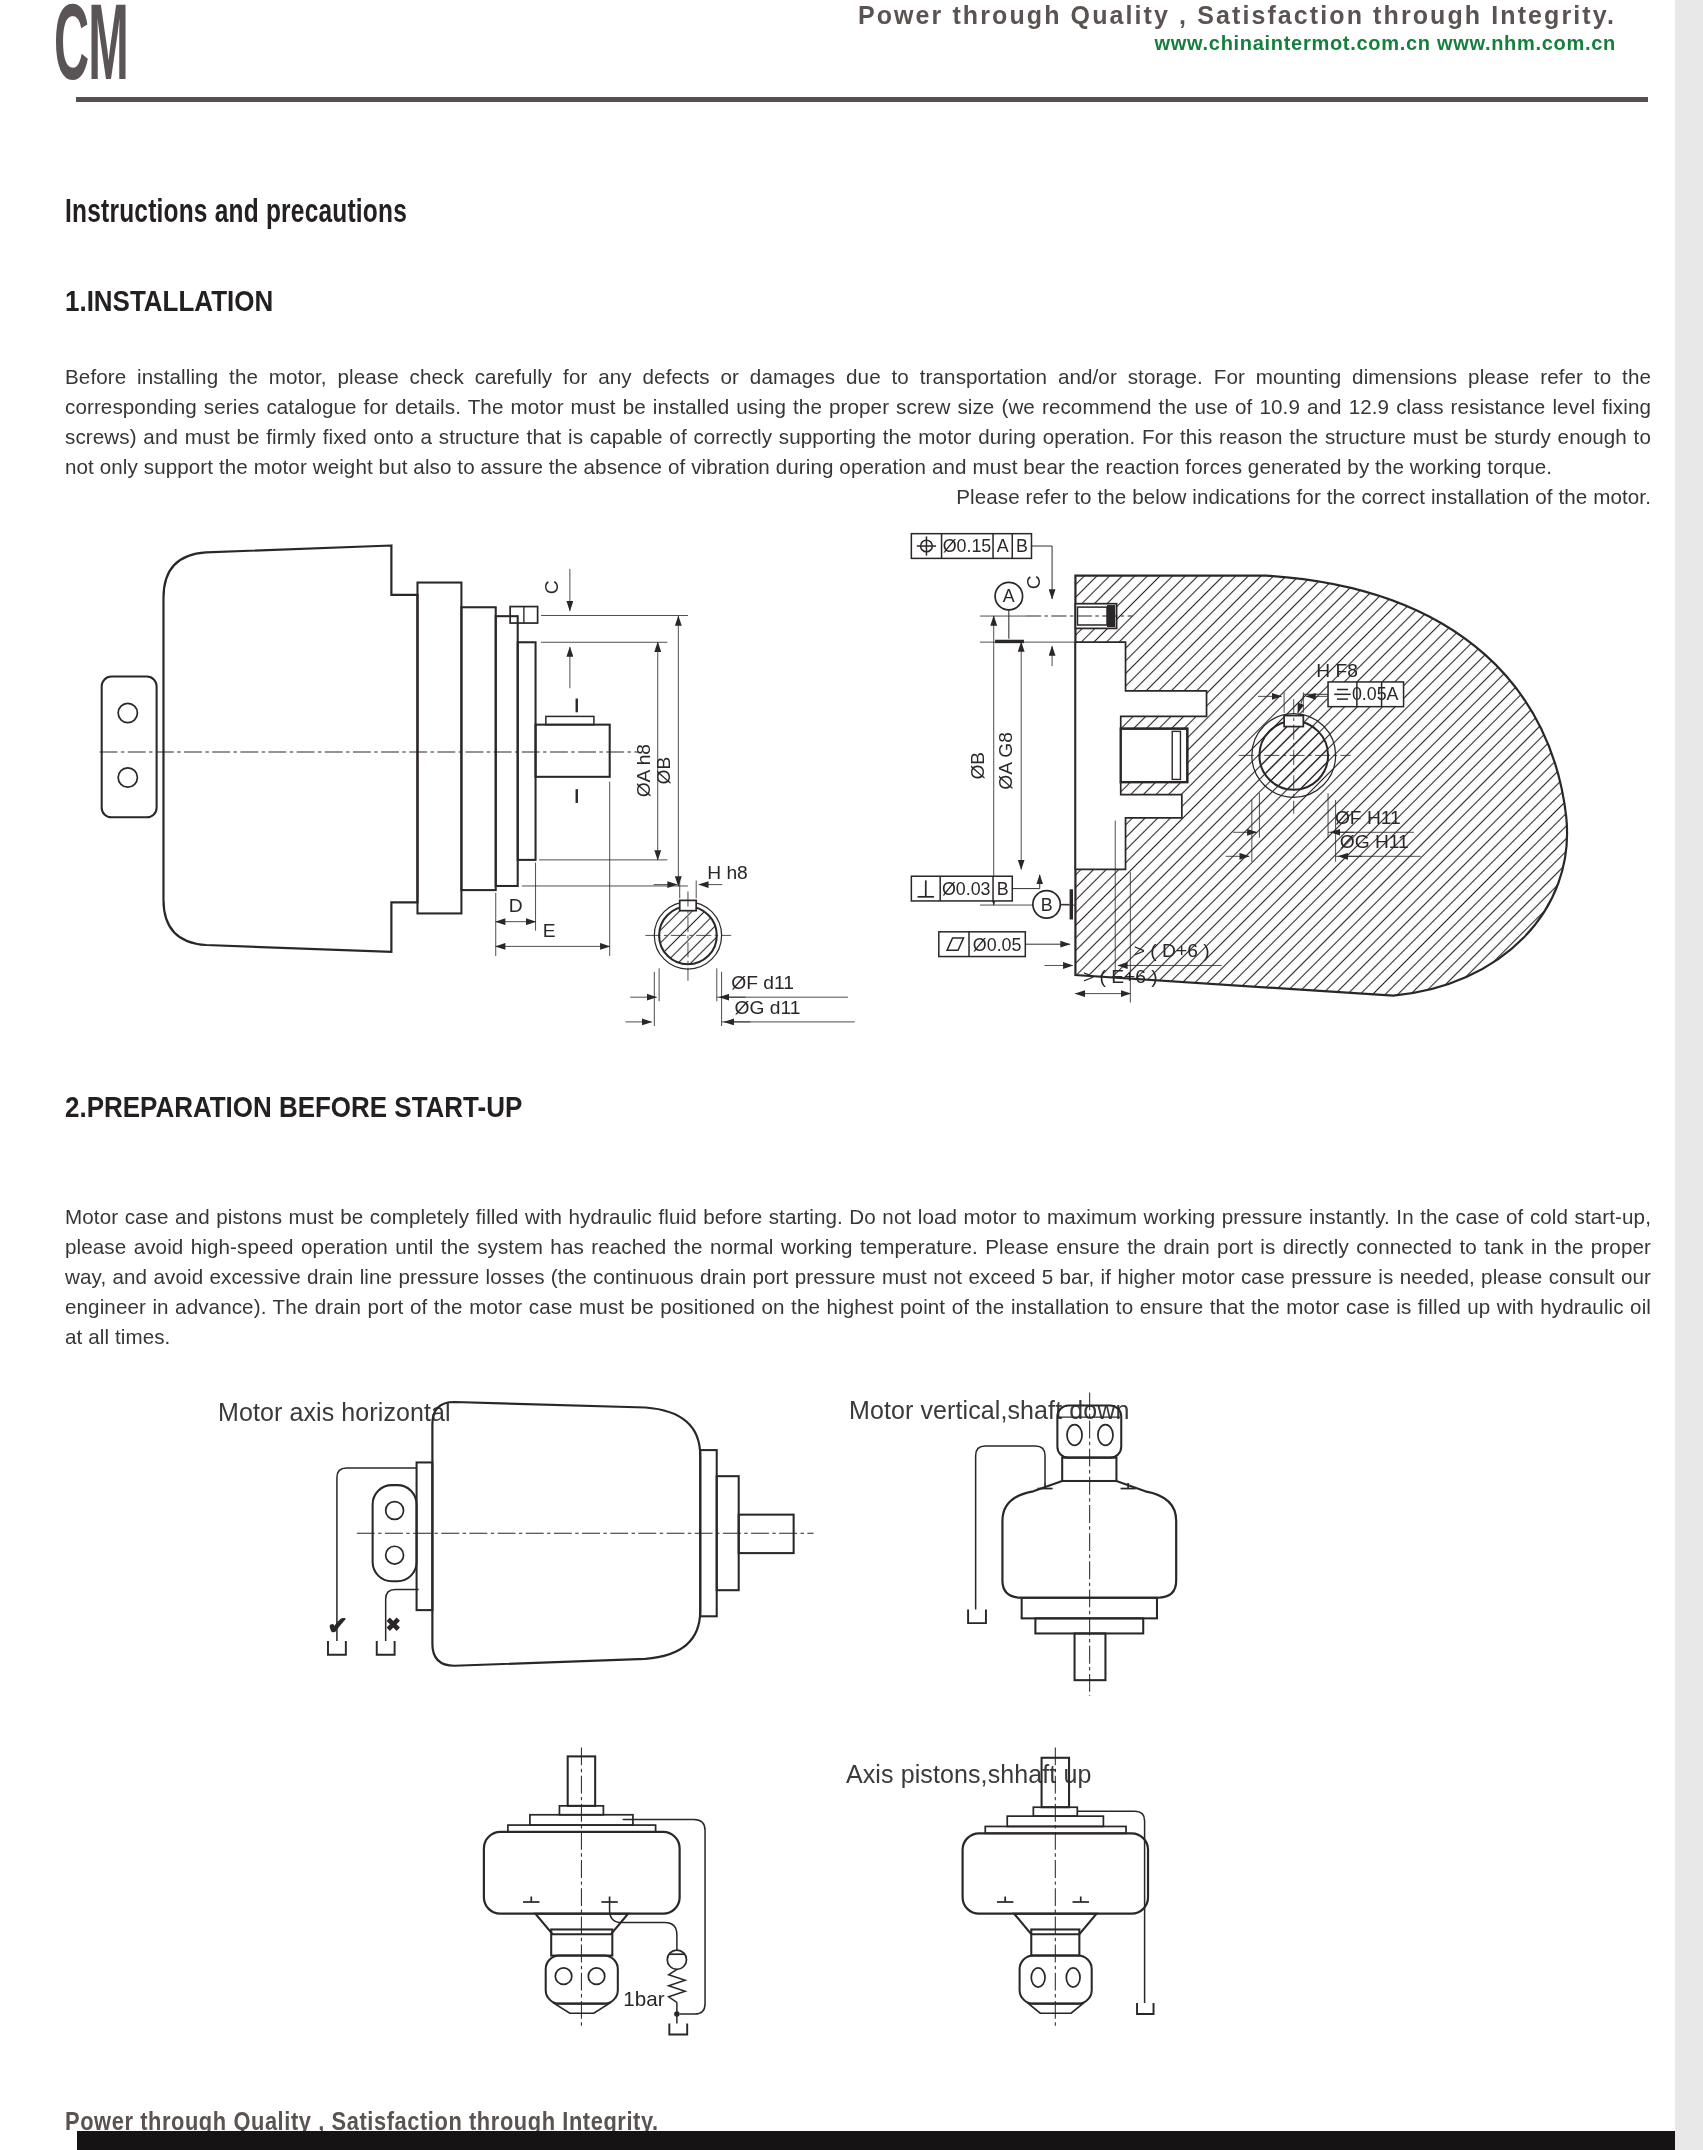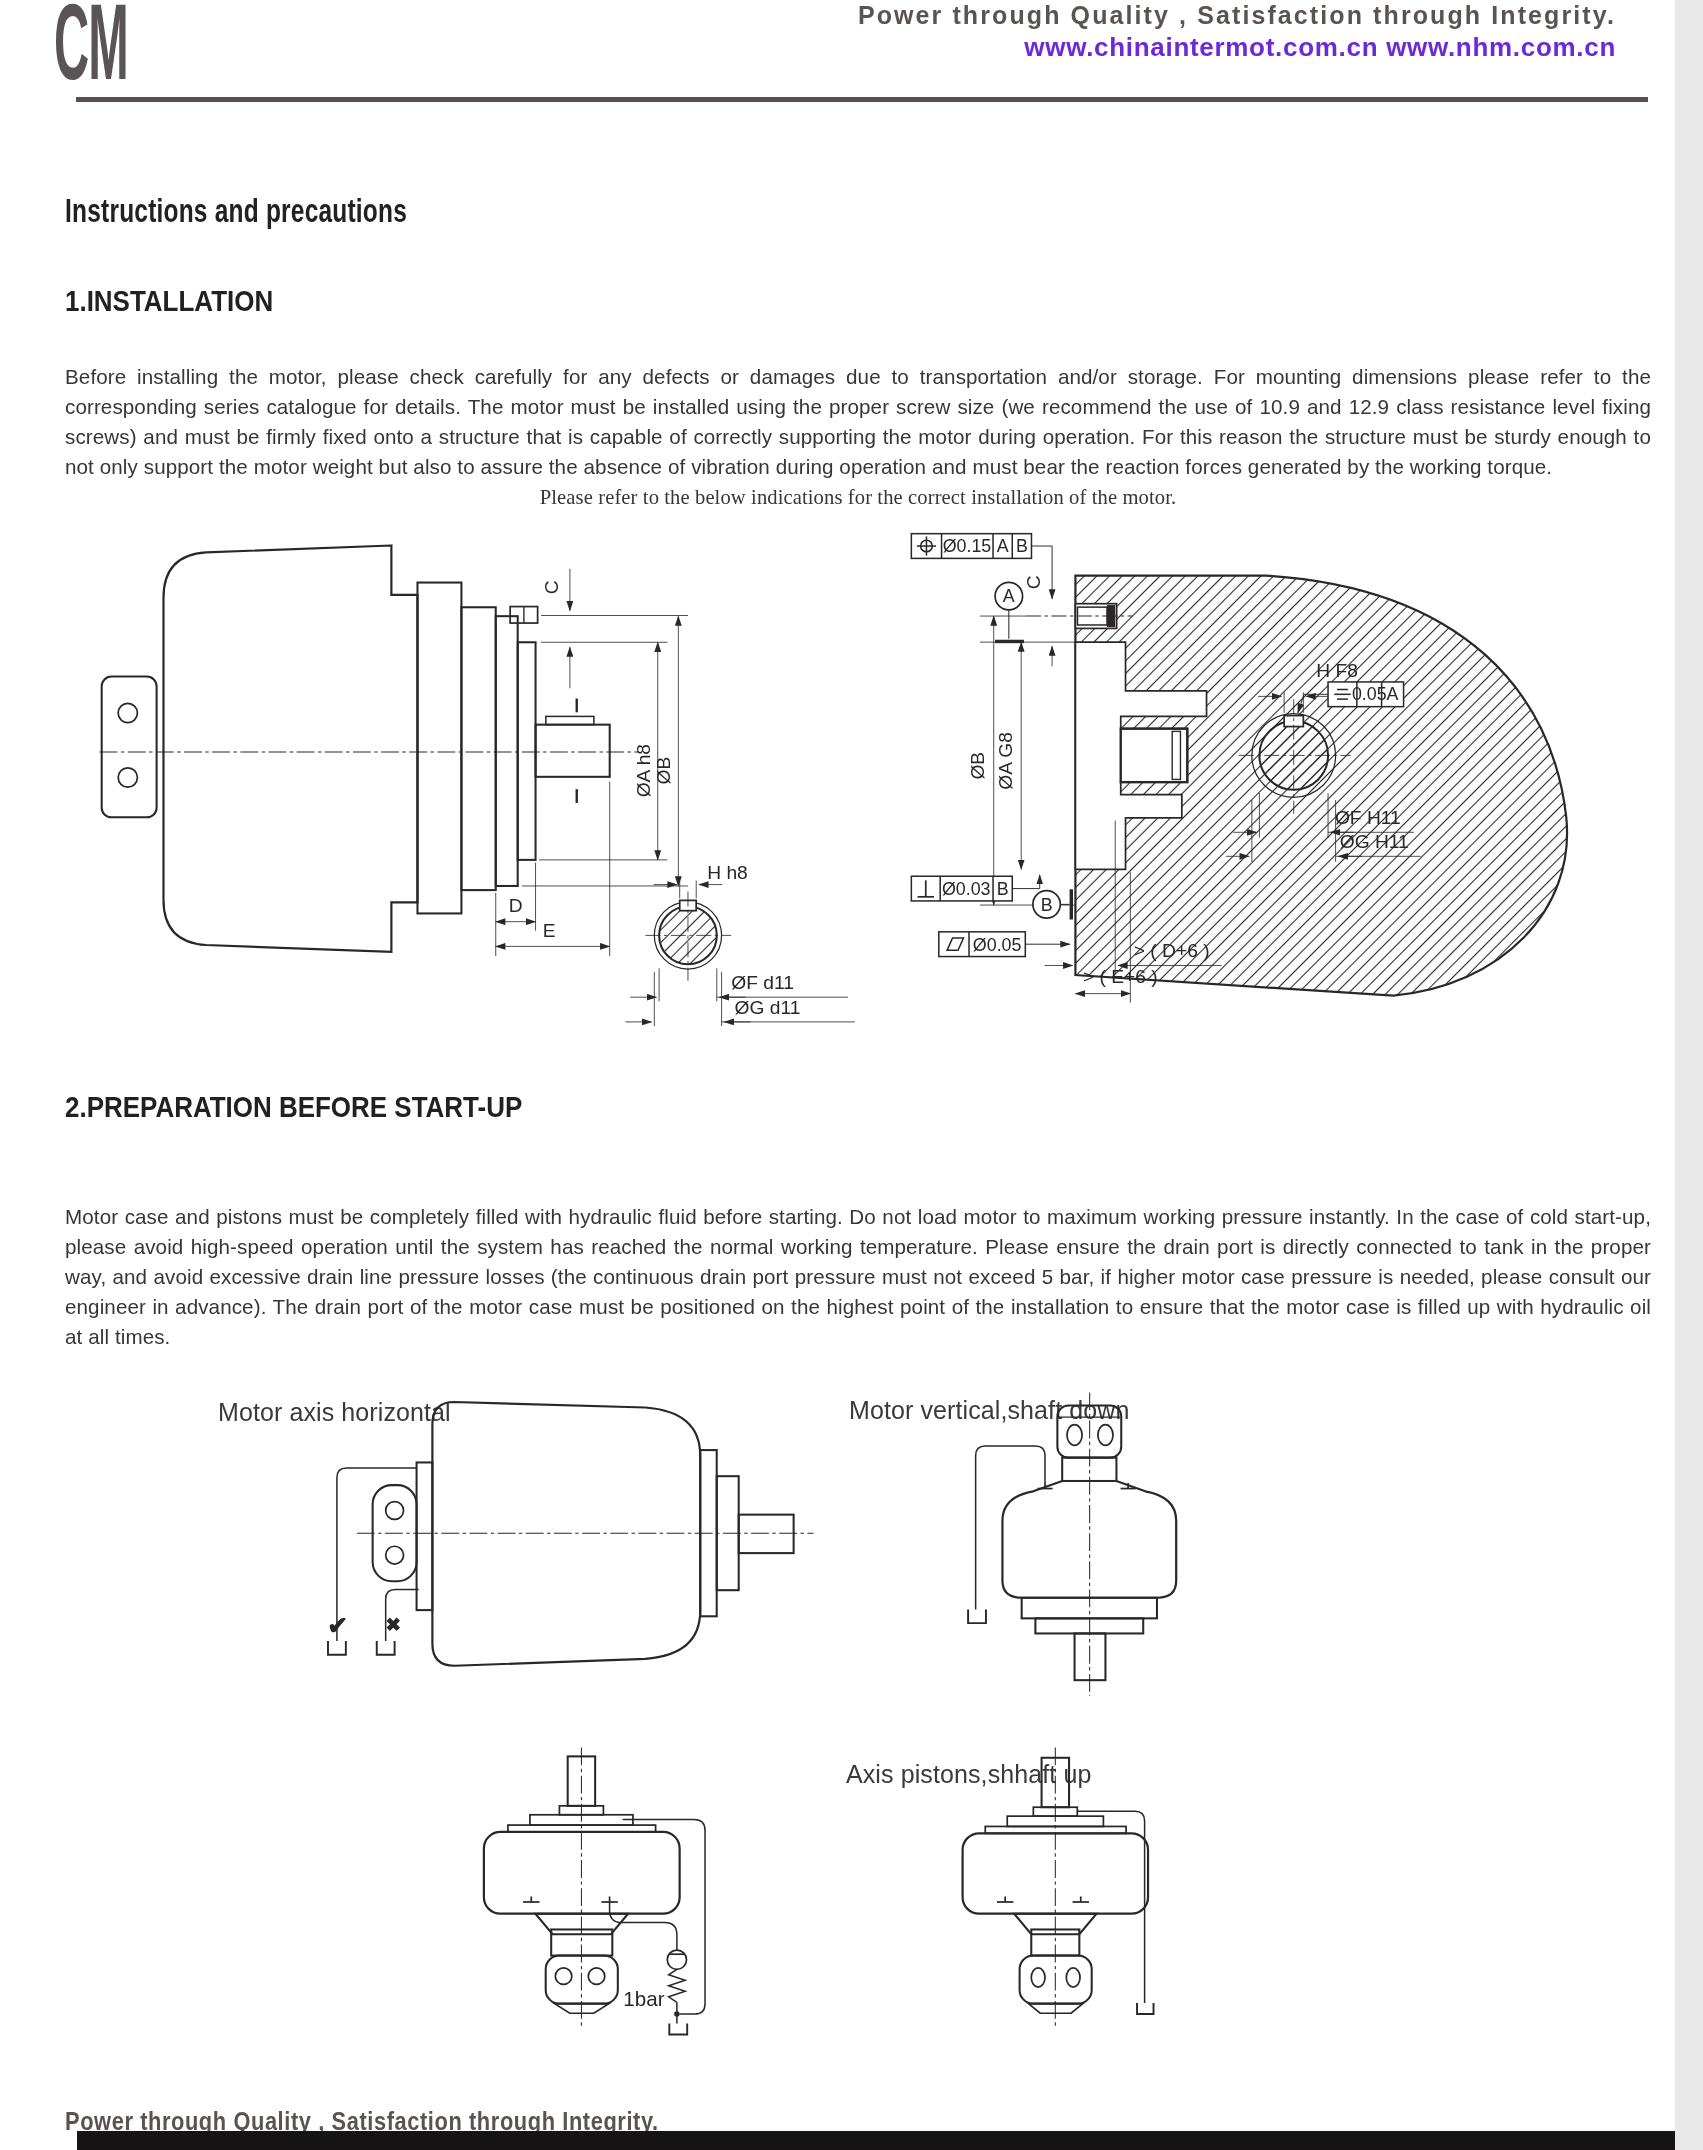--- a/index.html
+++ b/index.html
@@ -2,32 +2,32 @@
 <html style="font-size:11px"><head>
 <meta charset="utf-8">
 <style>
   html,body{margin:0;padding:0;background:#e8e8e8;}
   .page{position:relative;width:1675px;height:2151px;background:#ffffff;overflow:hidden;
         font-family:"Liberation Sans", sans-serif;color:#383537;}
   .abs{position:absolute;}
   .logo{left:54px;top:-20.6px;font-size:108px;font-weight:700;color:#5a5456;
         transform:scaleX(0.45);transform-origin:left top;letter-spacing:-2.1px;}
   .slogan{right:59px;top:1.4px;font-size:25px;font-weight:700;color:#5a5352;letter-spacing:2.1px;}
-  .websites{right:59px;top:32px;font-size:26px;font-weight:700;color:#6d28d9;letter-spacing:0.7px;}
+  .websites{right:59px;top:32px;font-size:20px;font-weight:700;color:#15803d;letter-spacing:0.7px;}
   .hrule{left:76px;top:97px;width:1572px;height:4.8px;background:#55504f;}
   .title{left:65px;top:191px;font-size:34px;font-weight:700;color:#242021;
          transform:scaleX(0.72);transform-origin:left top;letter-spacing:0.3px;}
   .h-section{font-size:29.5px;font-weight:700;color:#242021;
          transform:scaleX(0.88);transform-origin:left top;}
   .h1pos{left:65px;top:284px;}
   .h2pos{left:65px;top:1090px;}
   .para{left:65px;width:1586px;font-size:20.6px;line-height:30px;color:#383537;
         text-align:justify;letter-spacing:0.1px;}
   .p1pos{top:335px;margin-top:27px;}
-  .p1bpos{top:482px;text-align:center;font-family:Liberation Serif, serif;}
+  .p1bpos{top:482px;text-align:right;}
   .p2pos{top:1202px;}
   .p2bpos{top:1296px;text-align:left;}
   .drainlabel{font-size:25px;color:#3b393a;letter-spacing:0.1px;}
   .footer-slogan{left:65px;top:2106px;font-size:26px;font-weight:700;color:#5a5352;
         transform:scaleX(0.84);transform-origin:left top;letter-spacing:0.7px;}
   .footer-bar{left:77px;top:2131px;width:1626px;height:20px;background:#151313;}
   svg{position:absolute;overflow:visible;}
   svg text{font-family:"Liberation Sans", sans-serif;fill:#2b2728;}
   .dim{font-size:28px;}
   .dimb{font-size:26px;}

